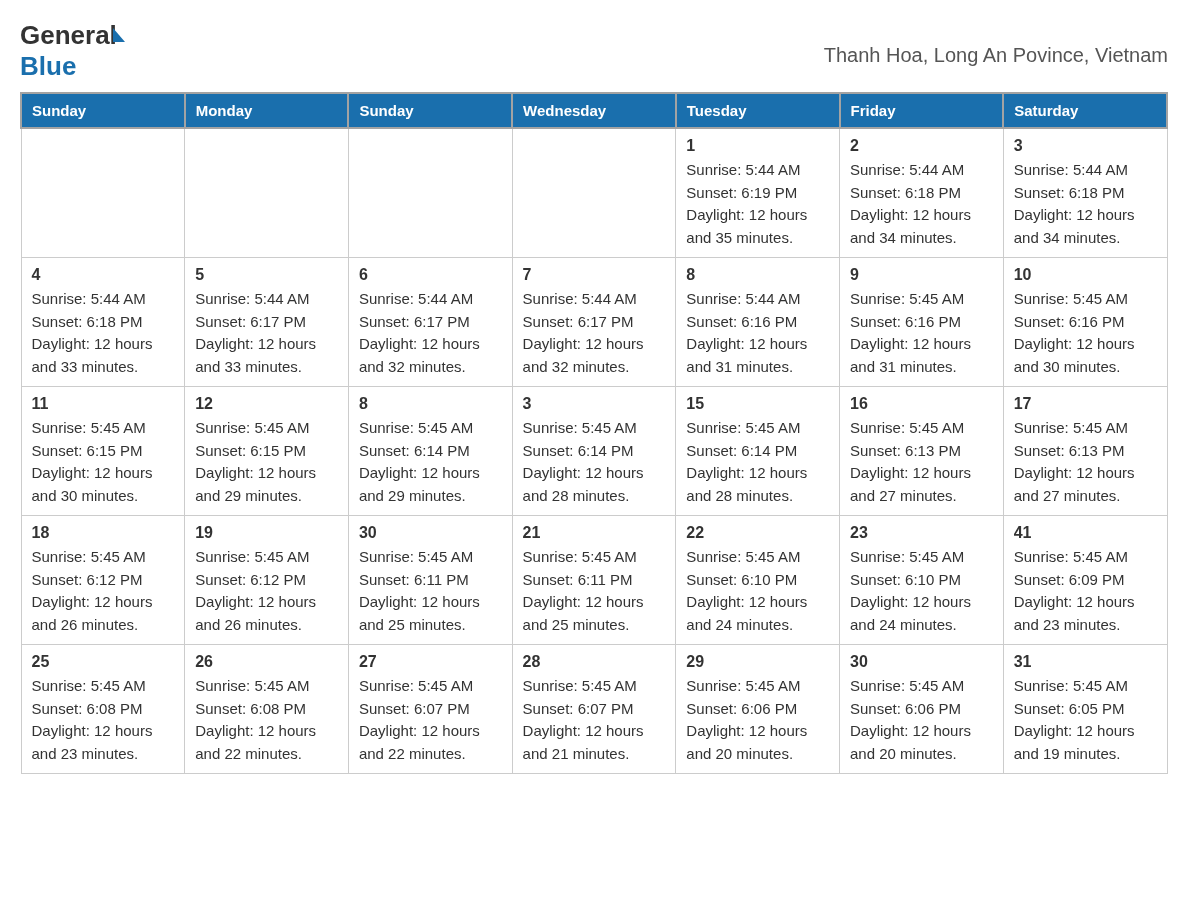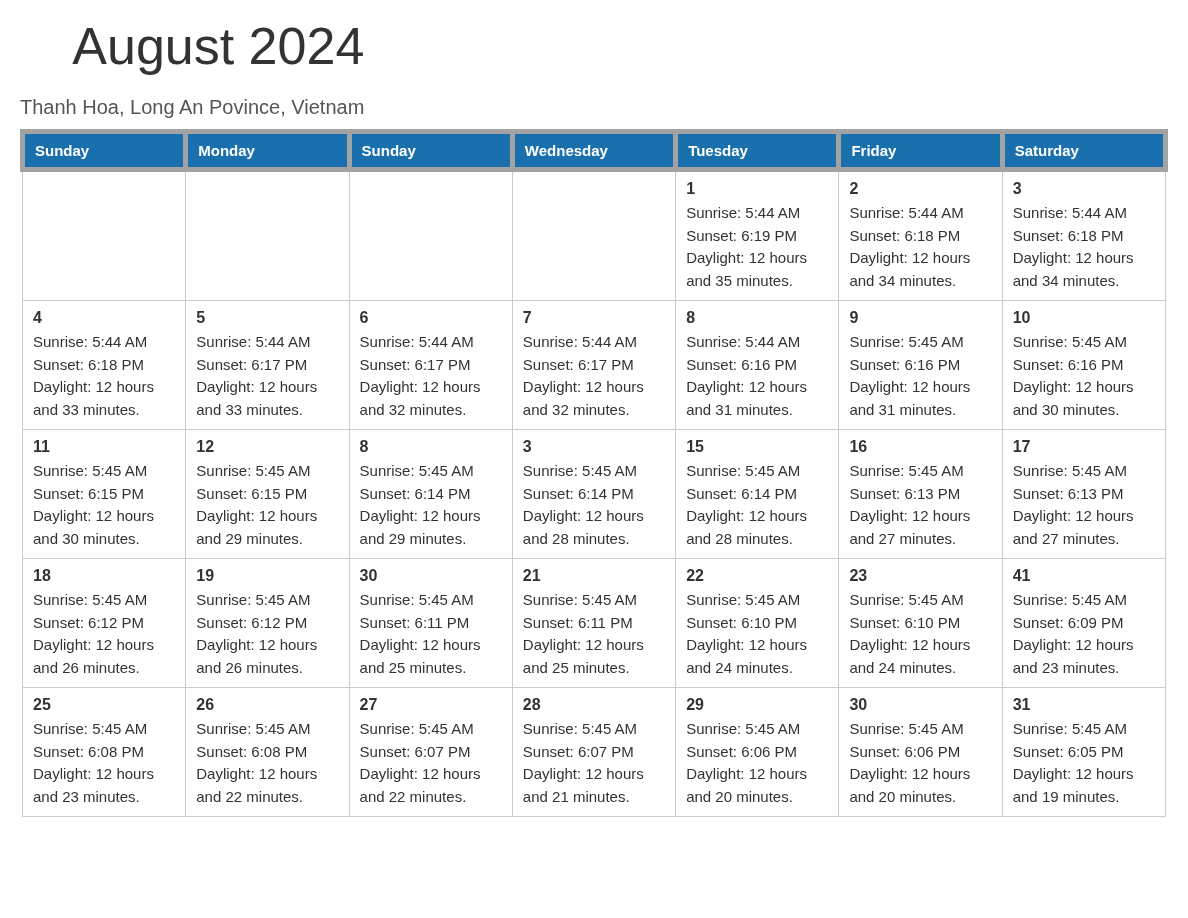--- a/index.html
+++ b/index.html
@@ -53,21 +53,21 @@
       width: 100%;
       border-collapse: collapse;
       margin-top: 10px;
     }
     .calendar th {
       background-color: #1a6fad;
       color: #fff;
       padding: 8px 10px;
       text-align: left;
       font-size: 15px;
-      border: 5px solid #a3a3a3;
+      border: 2px solid #a3a3a3;
     }
     .calendar td {
       border: 1px solid #ccc;
       vertical-align: top;
       padding: 8px 10px;
       width: 14.28%;
       min-height: 100px;
       font-size: 13px;
       color: #333;
     }
@@ -95,22 +95,28 @@
     }
     .logo-row {
       display: flex;
       align-items: center;
     }
   </style>
 </head>
 <body>
 
 <div class="header">
+  <div class="logo-container">
+    <div class="logo-row">
+      <span class="logo-text-general">General</span>
+      <div class="logo-arrow"></div>
+    </div>
+    <span class="logo-text-blue">Blue</span>
+  </div>
   <div class="header-right">
-    <div class="month-title">August 2024</div>
     <div class="location-title">Thanh Hoa, Long An Povince, Vietnam</div>
   </div>
 </div>
 
 <table class="calendar">
   <thead>
     <tr>
     <th>Sunday</th>
         <th>Monday</th>
         <th>Sunday</th>

